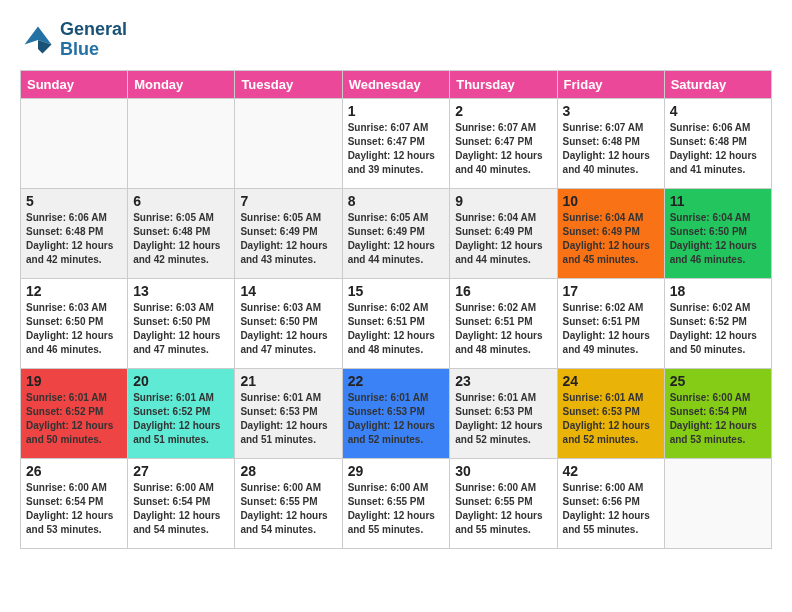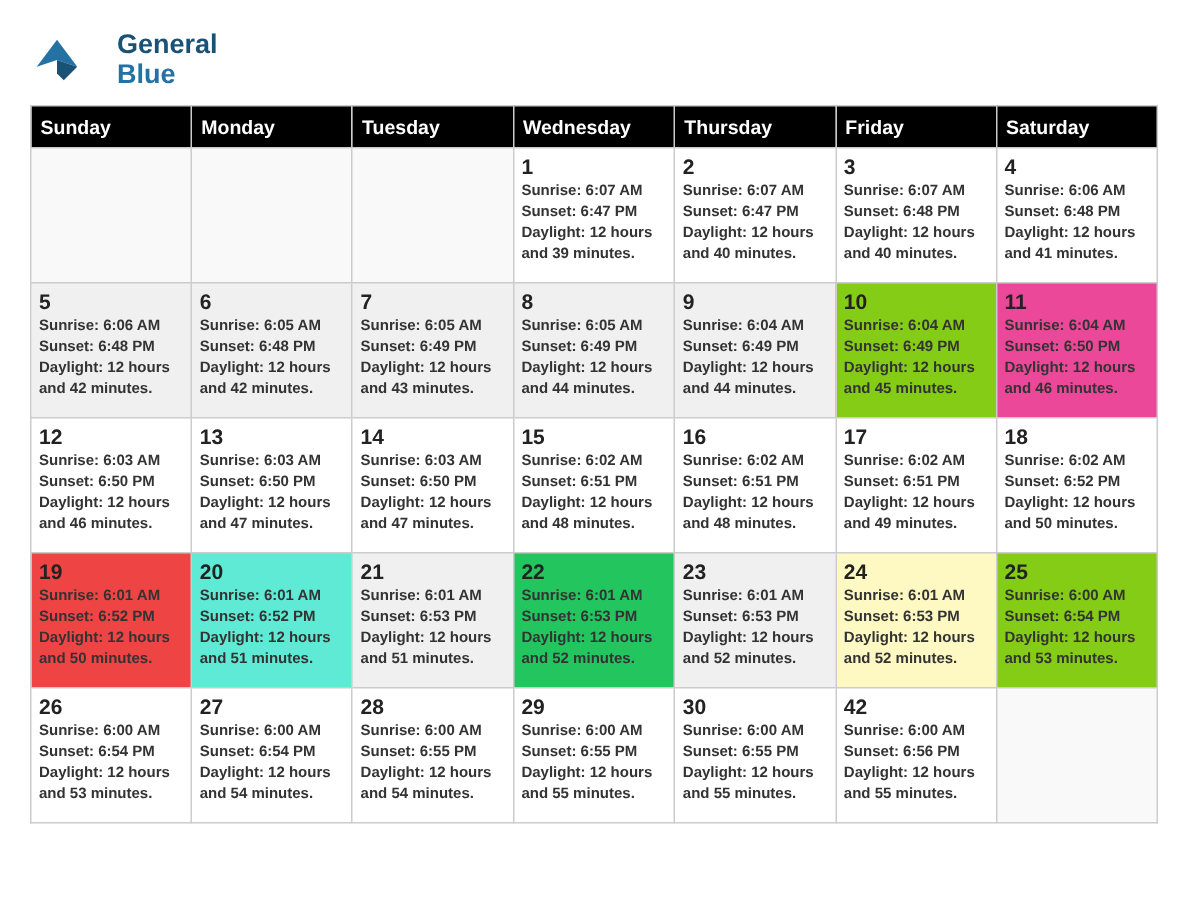--- a/index.html
+++ b/index.html
@@ -12,21 +12,21 @@
     }
     .header {
       display: flex;
       justify-content: space-between;
       align-items: flex-start;
       margin-bottom: 10px;
     }
     .logo {
       display: flex;
       align-items: center;
-      gap: 22px;
+      gap: 4px;
     }
     .logo-text {
       font-size: 18px;
       font-weight: bold;
       color: #333;
       line-height: 1.1;
     }
     .logo-text span {
       color: #1a5276;
     }
@@ -45,21 +45,21 @@
     .location {
       font-size: 16px;
       color: #333;
     }
     .calendar {
       width: 100%;
       border-collapse: collapse;
       font-size: 11px;
     }
     .calendar th {
-      background-color: #000000;
+      background-color: #ec4899;
       color: #fff;
       text-align: left;
       padding: 6px 6px;
       font-size: 13px;
       font-weight: bold;
       border: 1px solid #ccc;
     }
     .calendar td {
       border: 1px solid #ccc;
       vertical-align: top;
@@ -182,28 +182,28 @@
 Daylight: 12 hours
 and 44 minutes.</div>
         </td>
         <td style="background: rgb(240, 240, 240);">
           <div class="day-number">9</div>
           <div class="day-info" style="white-space: pre-line;">Sunrise: 6:04 AM
 Sunset: 6:49 PM
 Daylight: 12 hours
 and 44 minutes.</div>
         </td>
-        <td style="background: #84cc16;">
+        <td style="background: #f97316;">
           <div class="day-number">10</div>
           <div class="day-info" style="white-space: pre-line;">Sunrise: 6:04 AM
 Sunset: 6:49 PM
 Daylight: 12 hours
 and 45 minutes.</div>
         </td>
-        <td style="background: #ec4899; margin-left: 21px;">
+        <td style="background: #22c55e; margin-left: 21px;">
           <div class="day-number">11</div>
           <div class="day-info" style="white-space: pre-line;">Sunrise: 6:04 AM
 Sunset: 6:50 PM
 Daylight: 12 hours
 and 46 minutes.</div>
         </td>
       </tr>
       <tr>
         <td>
           <div class="day-number">12</div>
@@ -270,35 +270,35 @@
 Daylight: 12 hours
 and 51 minutes.</div>
         </td>
         <td style="background: rgb(240, 240, 240);">
           <div class="day-number">21</div>
           <div class="day-info" style="white-space: pre-line;">Sunrise: 6:01 AM
 Sunset: 6:53 PM
 Daylight: 12 hours
 and 51 minutes.</div>
         </td>
-        <td style="background: #22c55e;">
+        <td style="background: #3b82f6;">
           <div class="day-number">22</div>
           <div class="day-info" style="white-space: pre-line;">Sunrise: 6:01 AM
 Sunset: 6:53 PM
 Daylight: 12 hours
 and 52 minutes.</div>
         </td>
         <td style="background: rgb(240, 240, 240);">
           <div class="day-number">23</div>
           <div class="day-info" style="white-space: pre-line;">Sunrise: 6:01 AM
 Sunset: 6:53 PM
 Daylight: 12 hours
 and 52 minutes.</div>
         </td>
-        <td style="background: #fef9c3;">
+        <td style="background: #eab308;">
           <div class="day-number">24</div>
           <div class="day-info" style="white-space: pre-line;">Sunrise: 6:01 AM
 Sunset: 6:53 PM
 Daylight: 12 hours
 and 52 minutes.</div>
         </td>
         <td style="background: #84cc16;">
           <div class="day-number">25</div>
           <div class="day-info" style="white-space: pre-line;">Sunrise: 6:00 AM
 Sunset: 6:54 PM

